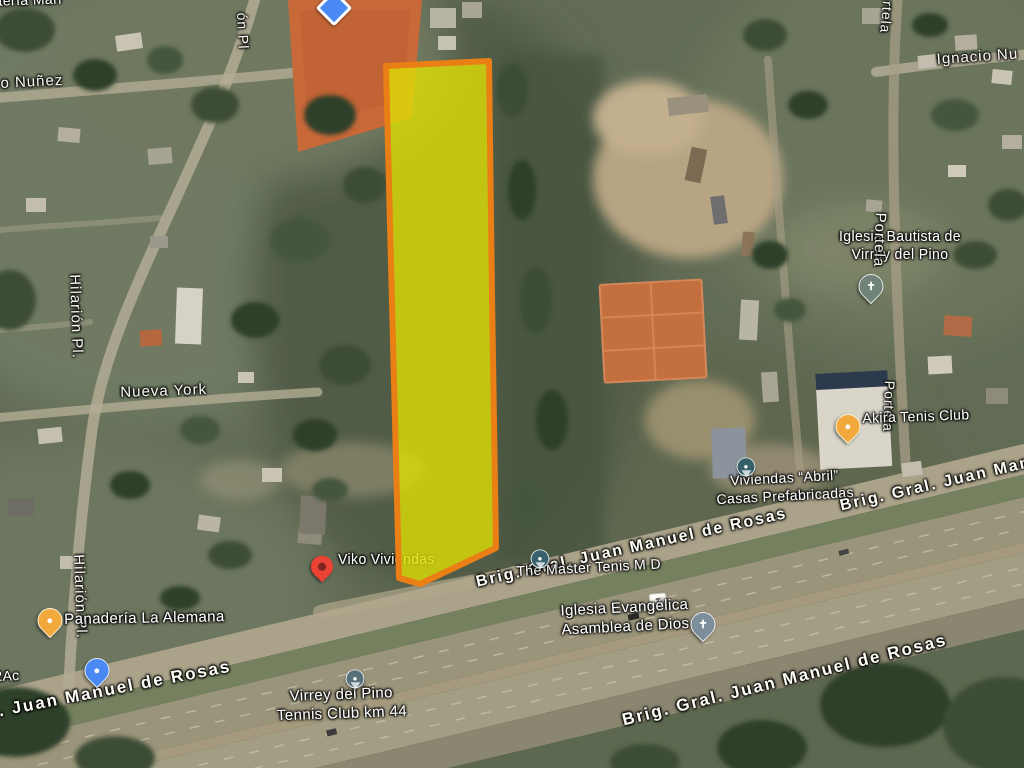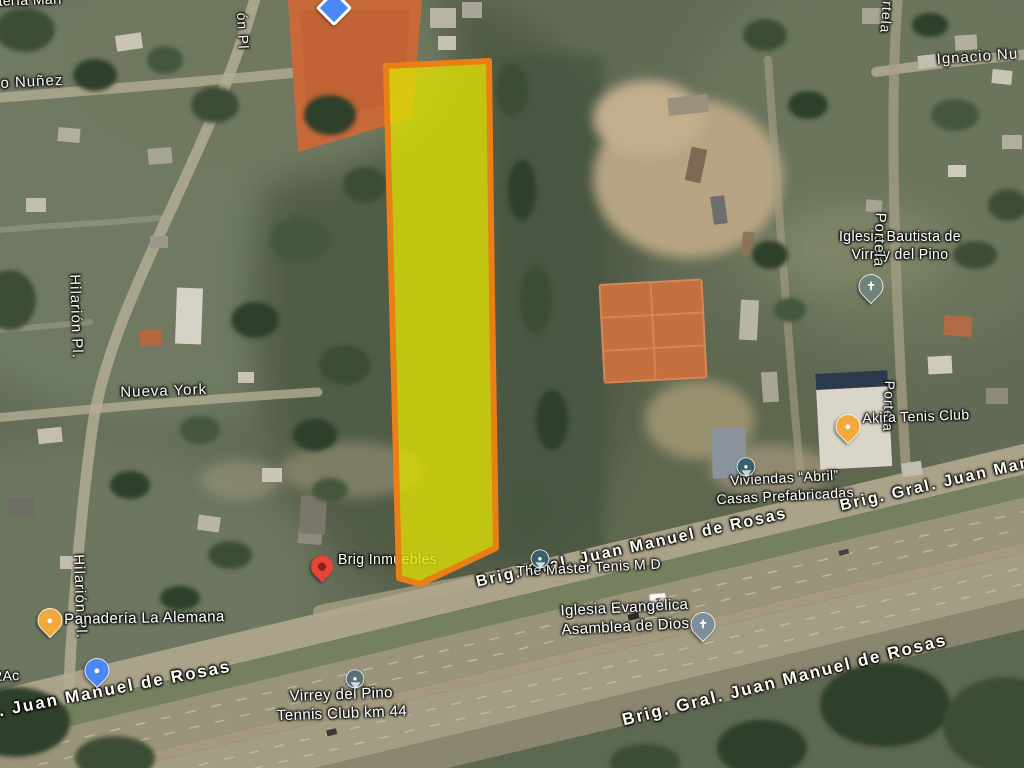--- a/index.html
+++ b/index.html
@@ -205,21 +205,21 @@
       <ellipse cx="885" cy="705" rx="65" ry="42" fill="#2f4129"></ellipse>
       <ellipse cx="1005" cy="725" rx="62" ry="48" fill="#3c4e35"></ellipse>
       <ellipse cx="762" cy="748" rx="45" ry="28" fill="#2f4129"></ellipse>
       <ellipse cx="645" cy="762" rx="35" ry="18" fill="#3c4e35"></ellipse>
       <ellipse cx="15" cy="722" rx="55" ry="35" fill="#2f4129"></ellipse>
       <ellipse cx="115" cy="758" rx="40" ry="22" fill="#3c4e35"></ellipse>
     </g>
   </svg>
 
   <div id="labels-under">
-      <div class="map-label poi" style="left: 338px; top: 551px; font-size: 14px; transform: rotate(0deg);">Brig Inmuebles</div>
+      <div class="map-label poi" style="left: 338px; top: 551px; font-size: 14px; transform: rotate(0deg);">Viko Viviendas</div>
     </div>
 
   <svg id="parcel-layer" width="1024" height="768" viewBox="0 0 1024 768">
     <polygon id="parcel-polygon" points="386,66 489,61 492,295 496,548 420,584 399,578" fill="#dde005" fill-opacity="0.8" stroke="#ea7f16" stroke-width="6" stroke-linejoin="round"></polygon>
   </svg>
 
   <div id="route-shield">3</div>
 
   <div id="labels-over">
       <div class="map-label poi" style="left: -10px; top: -7px; font-size: 14px; transform: rotate(-2deg);">etería Mari</div>

